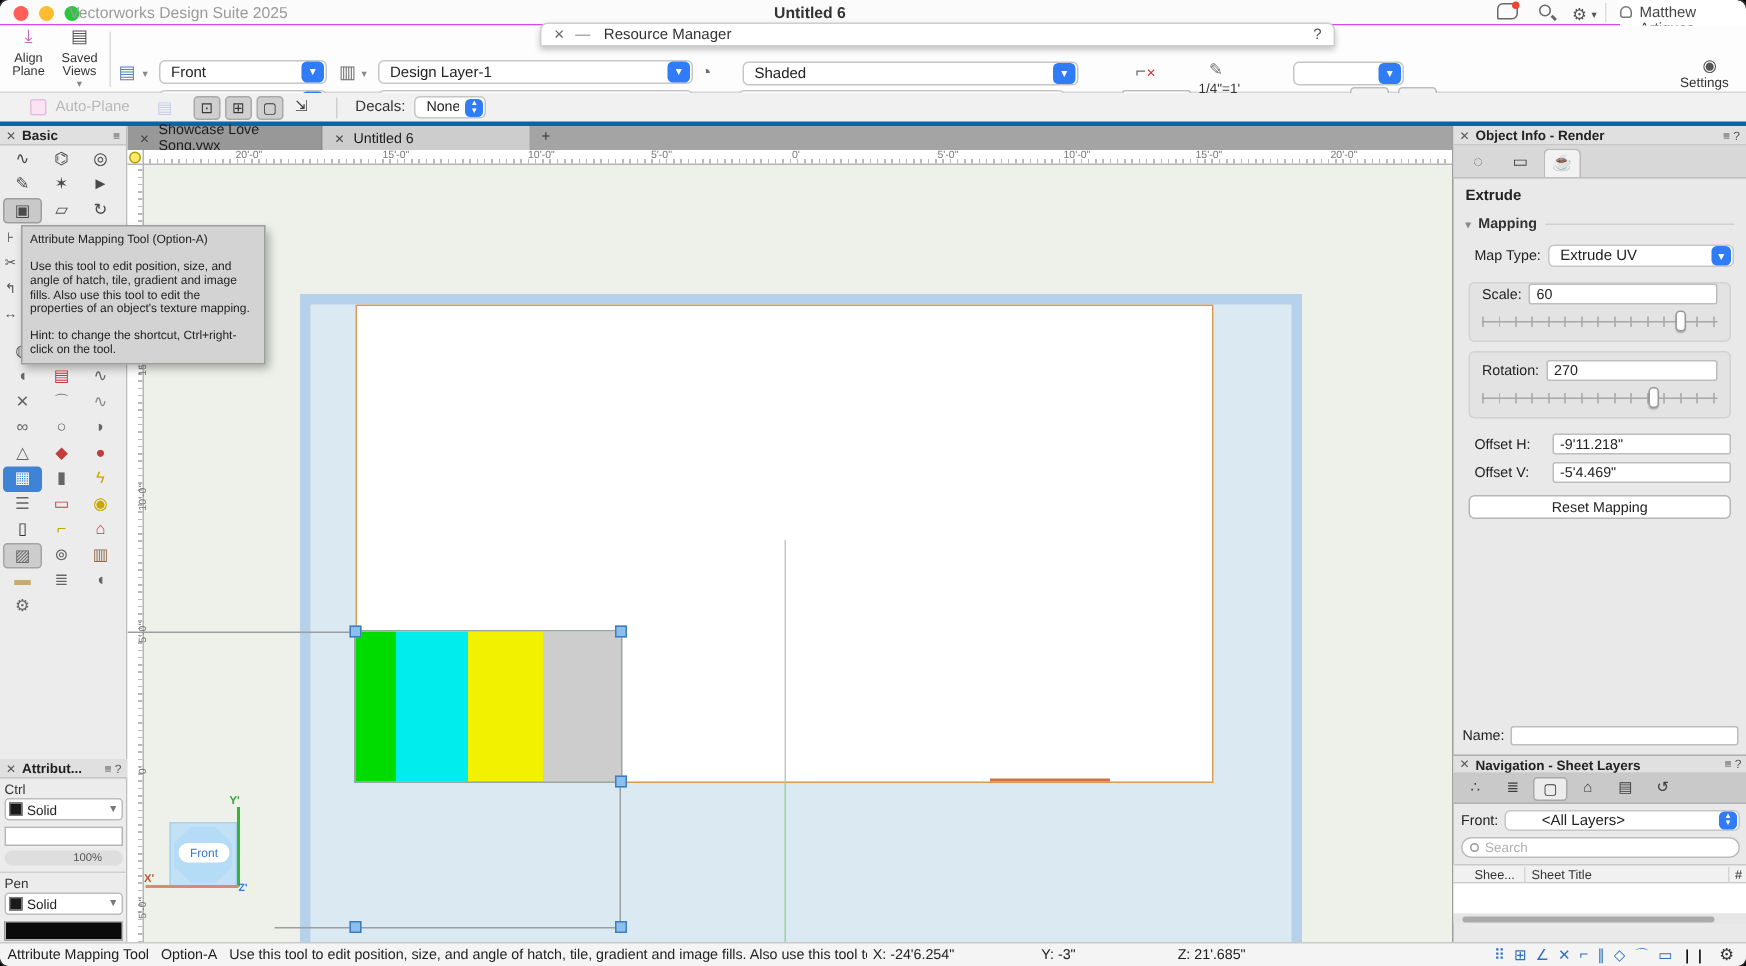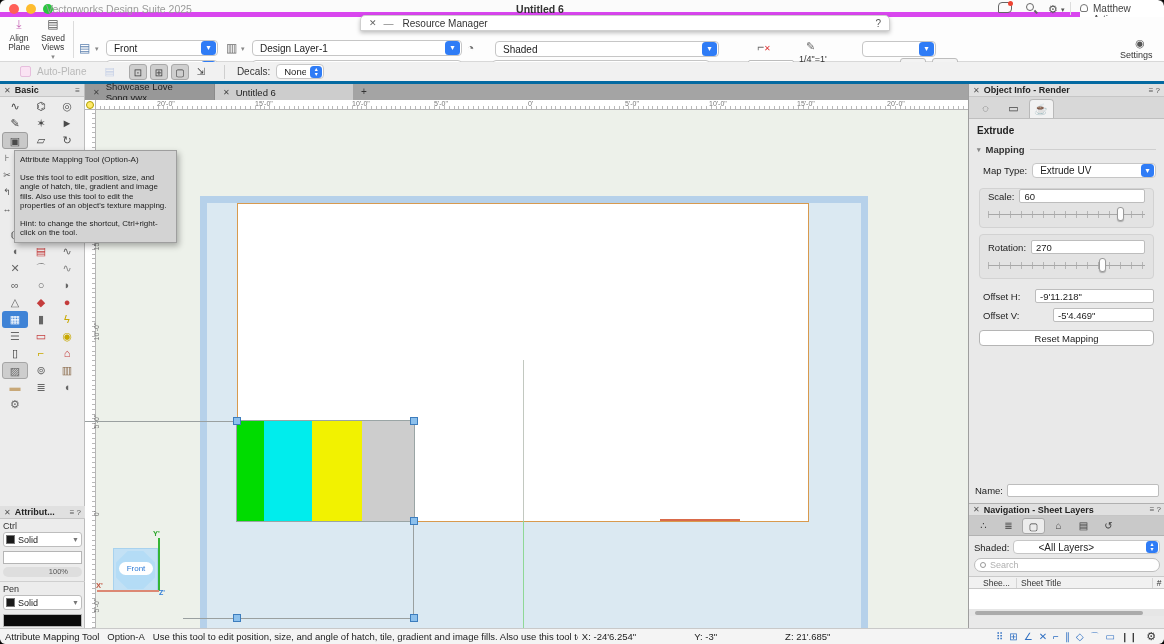--- a/index.html
+++ b/index.html
@@ -3,21 +3,21 @@
 <meta charset="utf-8">
 <style>
   * { margin:0; padding:0; box-sizing:border-box; }
   html,body { width:1164px; height:644px; background:#000; }
   body { font-family:"Liberation Sans", sans-serif; -webkit-font-smoothing:antialiased; }
   #app { position:relative; width:1164px; height:644px; background:#fff; overflow:hidden;
          border-radius:6px; outline:1px solid #333; }
   .abs { position:absolute; }
 
   
-  #titlebar { left:0; top:0; width:1080px; height:17px; background:#fbfbfb; border-bottom:5px solid #d946ef; }
+  #titlebar { left:0; top:0; width:1080px; height:17px; background:#fbfbfb; border-bottom:1px solid #d946ef; }
   .tl { width:10px; height:10px; border-radius:50%; top:4px; }
   #titlebar .appname { left:46px; top:3px; font-size:10.5px; color:#9b9b9b; }
   #titlebar .doctitle { left:0; right:0; top:3px; text-align:center; font-size:10.5px; font-weight:bold; color:#333; }
   .tbar-ico { font-size:10px; color:#555; top:3px; }
 
   
   #toolbar { left:0; top:17px; width:1164px; height:45px; background:#fdfdfd; border-bottom:1px solid #d8d8d8; }
   .bigbtn { width:32px; text-align:center; color:#333; font-size:8.5px; line-height:9px; }
   .bigbtn .bicon { display:block; font-size:12px; height:14px; color:#555; }
   .vdiv { width:1px; background:#dcdcdc; }
@@ -441,21 +441,21 @@
         <div class="slider" style="margin-top:4px;">
           <div class="ticks"></div>
             <div class="track"></div>
           <div class="thumb" style="left:71%;"></div>
         </div>
       </div>
       <div class="fldrow" style="margin:10px 10px 0 14px;">
         <span style="width:52px;">Offset H:</span>
         <span class="field" style="flex:1;">-9'11.218"</span>
       </div>
-      <div class="fldrow" style="margin:5px 10px 0 14px;gap:18px;">
+      <div class="fldrow" style="margin:5px 10px 0 14px;">
         <span style="width:52px;">Offset V:</span>
         <span class="field" style="flex:1;">-5'4.469"</span>
       </div>
       <div style="margin:8px 10px 0 10px;height:16px;background:#fff;border:1px solid #b5b5b5;border-radius:4px;text-align:center;font-size:9.5px;line-height:15px;color:#222;">Reset Mapping</div>
       <div class="fldrow abs" style="left:6px;top:400px;width:184px;">
         <span>Name:</span>
         <span class="field" style="flex:1;margin-left:4px;height:13px;"></span>
       </div>
     </div>
 
@@ -467,21 +467,21 @@
       </div>
       <div id="nav-icons" style="height:20px;background:#c9c9c9;border-bottom:1px solid #b2b2b2;display:flex;align-items:center;padding-left:3px;gap:2px;">
           <div class="navico">∴</div>
           <div class="navico">≣</div>
           <div class="navico pressed">▢</div>
           <div class="navico">⌂</div>
           <div class="navico">▤</div>
           <div class="navico">↺</div>
         </div>
       <div class="fldrow" style="margin:4px 5px 0 5px;">
-        <span>Shaded:</span>
+        <span>Front:</span>
         <div class="dd" style="flex:1;margin-left:4px;height:14px;padding-left:24px;">
           <span class="grow">&lt;All Layers&gt;</span>
           <span class="cap" style="width:12px;height:12px;font-size:6px;line-height:5px;padding-top:1px;">▴<br>▾</span>
         </div>
       </div>
       <div style="margin:4px 5px 0 5px;height:14px;background:#fff;border:1px solid #bdbdbd;border-radius:7px;display:flex;align-items:center;padding:0 5px;gap:4px;">
         <span style="width:6px;height:6px;border:1.5px solid #999;border-radius:50%;display:inline-block;"></span>
         <span style="font-size:9px;color:#b0b0b0;">Search</span>
       </div>
       <div style="margin-top:4px;height:13px;background:#f1f1f1;border-top:1px solid #c9c9c9;border-bottom:1px solid #c9c9c9;display:flex;align-items:center;font-size:8.5px;color:#333;">

